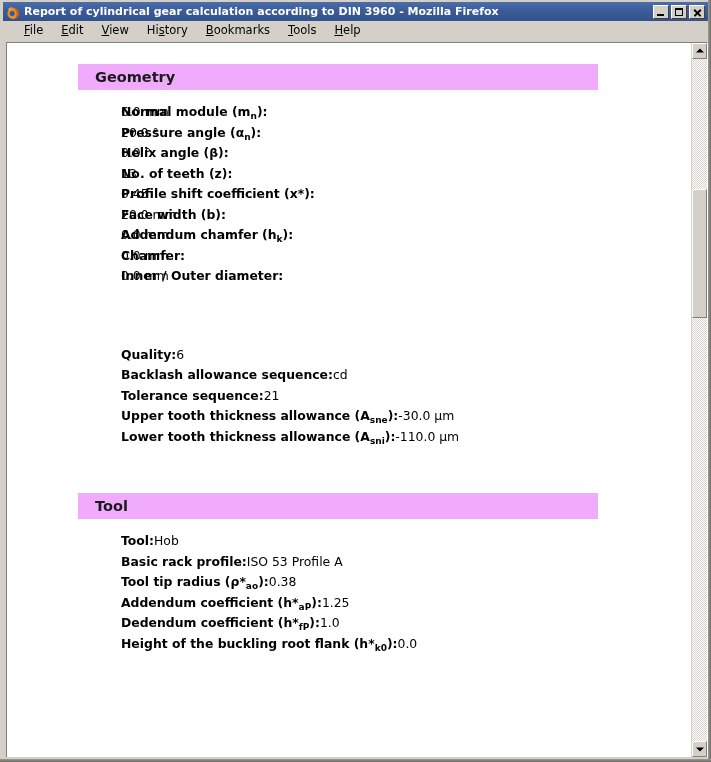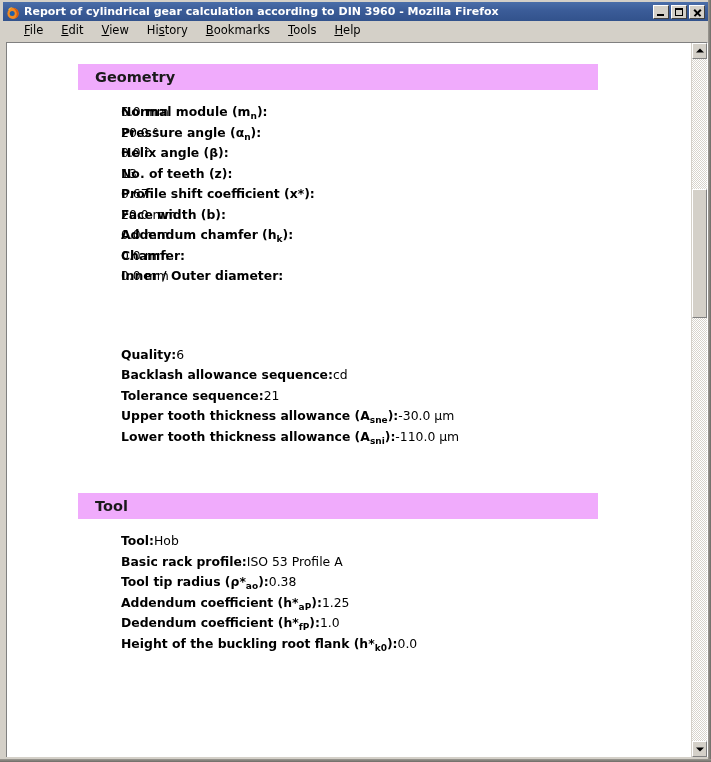--- a/index.html
+++ b/index.html
@@ -307,21 +307,21 @@
                 <span class="value">0.0 °</span>
               </div>
               <div class="row">
                 <span class="label">No. of teeth (z):</span>
                 <span class="fill"></span>
                 <span class="value">13</span>
               </div>
               <div class="row">
                 <span class="label">Profile shift coefficient (x*):</span>
                 <span class="fill"></span>
-                <span class="value">0.67</span>
+                <span class="value">0.45</span>
               </div>
               <div class="row">
                 <span class="label">Face width (b):</span>
                 <span class="fill"></span>
                 <span class="value">20.0 mm</span>
               </div>
               <div class="row">
                 <span class="label">Addendum chamfer (h<sub>k</sub>):</span>
                 <span class="fill"></span>
                 <span class="value">0.0 mm</span>

